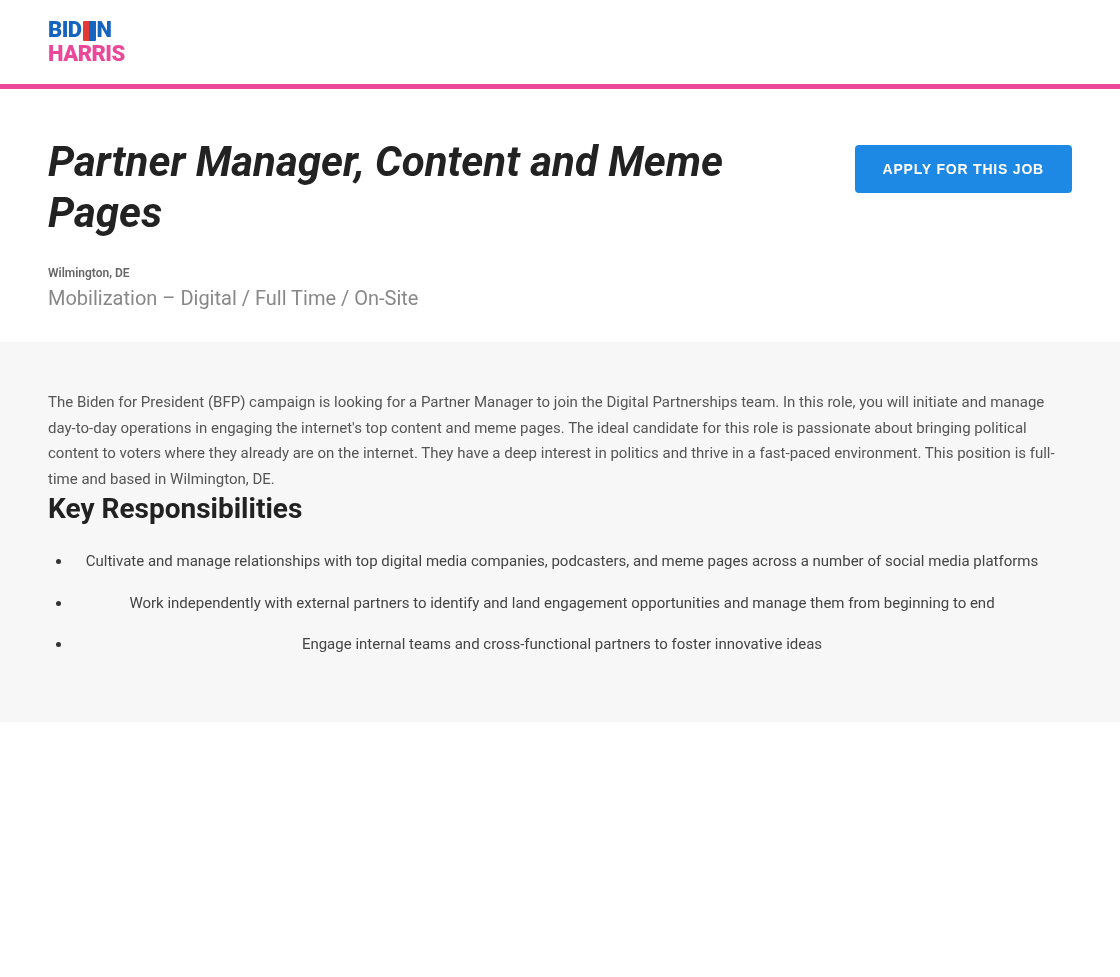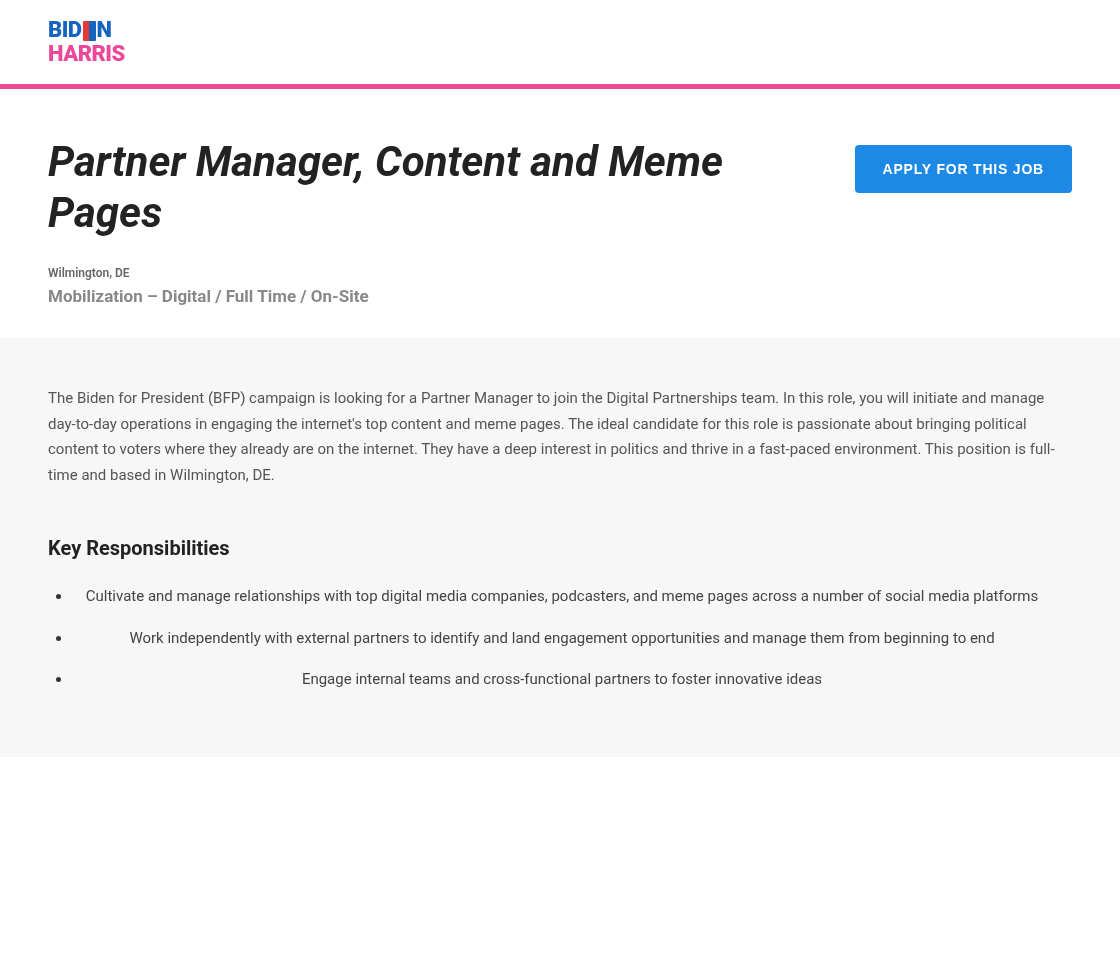--- a/index.html
+++ b/index.html
@@ -69,23 +69,23 @@
     }
 
     .job-location {
       font-size: 12px;
       font-weight: 600;
       color: #666;
       margin-bottom: 6px;
     }
 
     .job-meta {
-      font-size: 17px;
+      font-size: 20px;
       color: #888;
-      font-weight: 700;
+      font-weight: 400;
     }
 
     .apply-button {
       background-color: #1e88e5;
       color: #ffffff;
       border: none;
       padding: 16px 28px;
       font-size: 14px;
       font-weight: 700;
       letter-spacing: 0.8px;
@@ -100,26 +100,25 @@
 
     .job-body {
       background: #f7f7f7;
       padding: 48px 48px;
     }
 
     .job-description {
       font-size: 15px;
       line-height: 1.7;
       color: #555;
-      margin-bottom: 48px;
       max-width: 1020px;
     }
 
     .section-title {
-      font-size: 20px;
+      font-size: 28px;
       font-weight: 700;
       color: #222;
       margin-bottom: 24px;
     }
 
     .responsibilities-list {
       list-style: disc;
       padding-left: 24px;
     }
 

